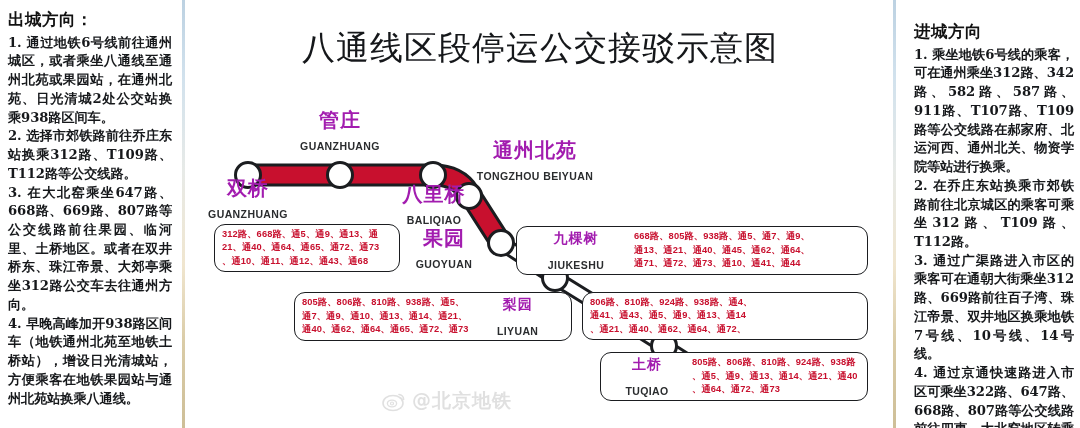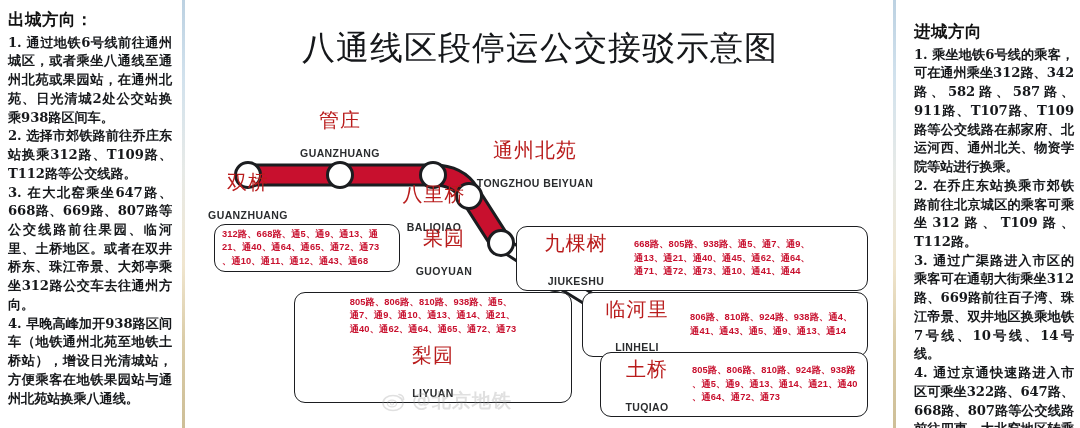--- a/index.html
+++ b/index.html
@@ -86,36 +86,36 @@
 
   
   .stn-label {
     position: absolute;
     white-space: nowrap;
     text-align: center;
     line-height: 1;
   }
   .stn-cn {
     font-family: "DejaVu Sans", "Liberation Sans", sans-serif;
-    font-weight: normal;
+    font-weight: bold;
     font-size: 20px;
-    color: #b91c1c;
+    color: #a21caf;
     letter-spacing: 1px;
     display: block;
   }
   .stn-en {
     font-family: "Liberation Sans", sans-serif;
     font-weight: bold;
     font-size: 10.5px;
     color: #2a2c2e;
     letter-spacing: .4px;
     display: block;
-    margin-top: 18px;
-  }
-  .stn-cn.sm { font-size: 20px; }
+    margin-top: 11px;
+  }
+  .stn-cn.sm { font-size: 14px; }
 
   
   .bus-box {
     position: absolute;
     border: 1.6px solid #1b1d20;
     border-radius: 11px;
     background: #ffffff;
     padding: 3px 7px;
     display: flex;
     align-items: center;
@@ -182,21 +182,21 @@
       <circle cx="154" cy="175" r="12.5" fill="#ffffff" stroke="#1b1d20" stroke-width="3"></circle>
       <circle cx="247" cy="175" r="12.5" fill="#ffffff" stroke="#1b1d20" stroke-width="3"></circle>
       <circle cx="283" cy="196" r="12.5" fill="#ffffff" stroke="#1b1d20" stroke-width="3"></circle>
       <circle cx="315" cy="243" r="12.5" fill="#ffffff" stroke="#1b1d20" stroke-width="3"></circle>
       <circle cx="369" cy="278" r="12.5" fill="#ffffff" stroke="#1b1d20" stroke-width="3"></circle>
       <circle cx="424" cy="312" r="12.5" fill="#ffffff" stroke="#1b1d20" stroke-width="3"></circle>
       <circle cx="478" cy="346" r="12.5" fill="#ffffff" stroke="#1b1d20" stroke-width="3"></circle>
       <circle cx="528" cy="378" r="12.5" fill="#ffffff" stroke="#1b1d20" stroke-width="3"></circle>
     </svg>
 
-    <div class="stn-label" style="left:10px; top:172px; width:104px;">
+    <div class="stn-label" style="left:10px; top:178px; width:104px;">
       <span class="stn-cn">双桥</span>
       <span class="stn-en">GUANZHUANG</span>
     </div>
 
     <div class="stn-label" style="left:90px; top:110px; width:128px;">
       <span class="stn-cn">管庄</span>
       <span class="stn-en">GUANZHUANG</span>
     </div>
 
     <div class="stn-label" style="left:188px; top:184px; width:120px;">
@@ -227,40 +227,37 @@
         <span class="stn-cn sm">九棵树</span>
         <span class="stn-en">JIUKESHU</span>
       </div>
       <div class="bus-routes">
         <span>668路、805路、938路、通5、通7、通9、</span>
         <span>通13、通21、通40、通45、通62、通64、</span>
         <span>通71、通72、通73、通10、通41、通44</span>
       </div>
     </div>
 
-    <div class="bus-box" style="left:108px; top:292px; width:278px;flex-direction:column;">
+    <div class="bus-box" style="left:108px; top:292px; width:278px;">
       <div class="bus-routes">
         <span>805路、806路、810路、938路、通5、</span>
         <span>通7、通9、通10、通13、通14、通21、</span>
         <span>通40、通62、通64、通65、通72、通73</span>
       </div>
       <div class="box-stn" style="width:86px;">
         <span class="stn-cn sm">梨园</span>
         <span class="stn-en">LIYUAN</span>
       </div>
     </div>
 
     <div class="bus-box" style="left:396px; top:292px; width:286px;">
-      <div class="box-stn" style="width:94px;">
-        <span class="stn-cn sm">临河里</span>
-        <span class="stn-en">LINHELI</span>
-      </div>
       <div class="bus-routes">
         <span>806路、810路、924路、938路、通4、</span>
         <span>通41、通43、通5、通9、通13、通14</span>
+        <span>、通21、通40、通62、通64、通72、</span>
       </div>
     </div>
 
     <div class="bus-box" style="left:414px; top:352px; width:268px;">
       <div class="box-stn" style="width:78px;">
         <span class="stn-cn sm">土桥</span>
         <span class="stn-en">TUQIAO</span>
       </div>
       <div class="bus-routes">
         <span>805路、806路、810路、924路、938路</span>

